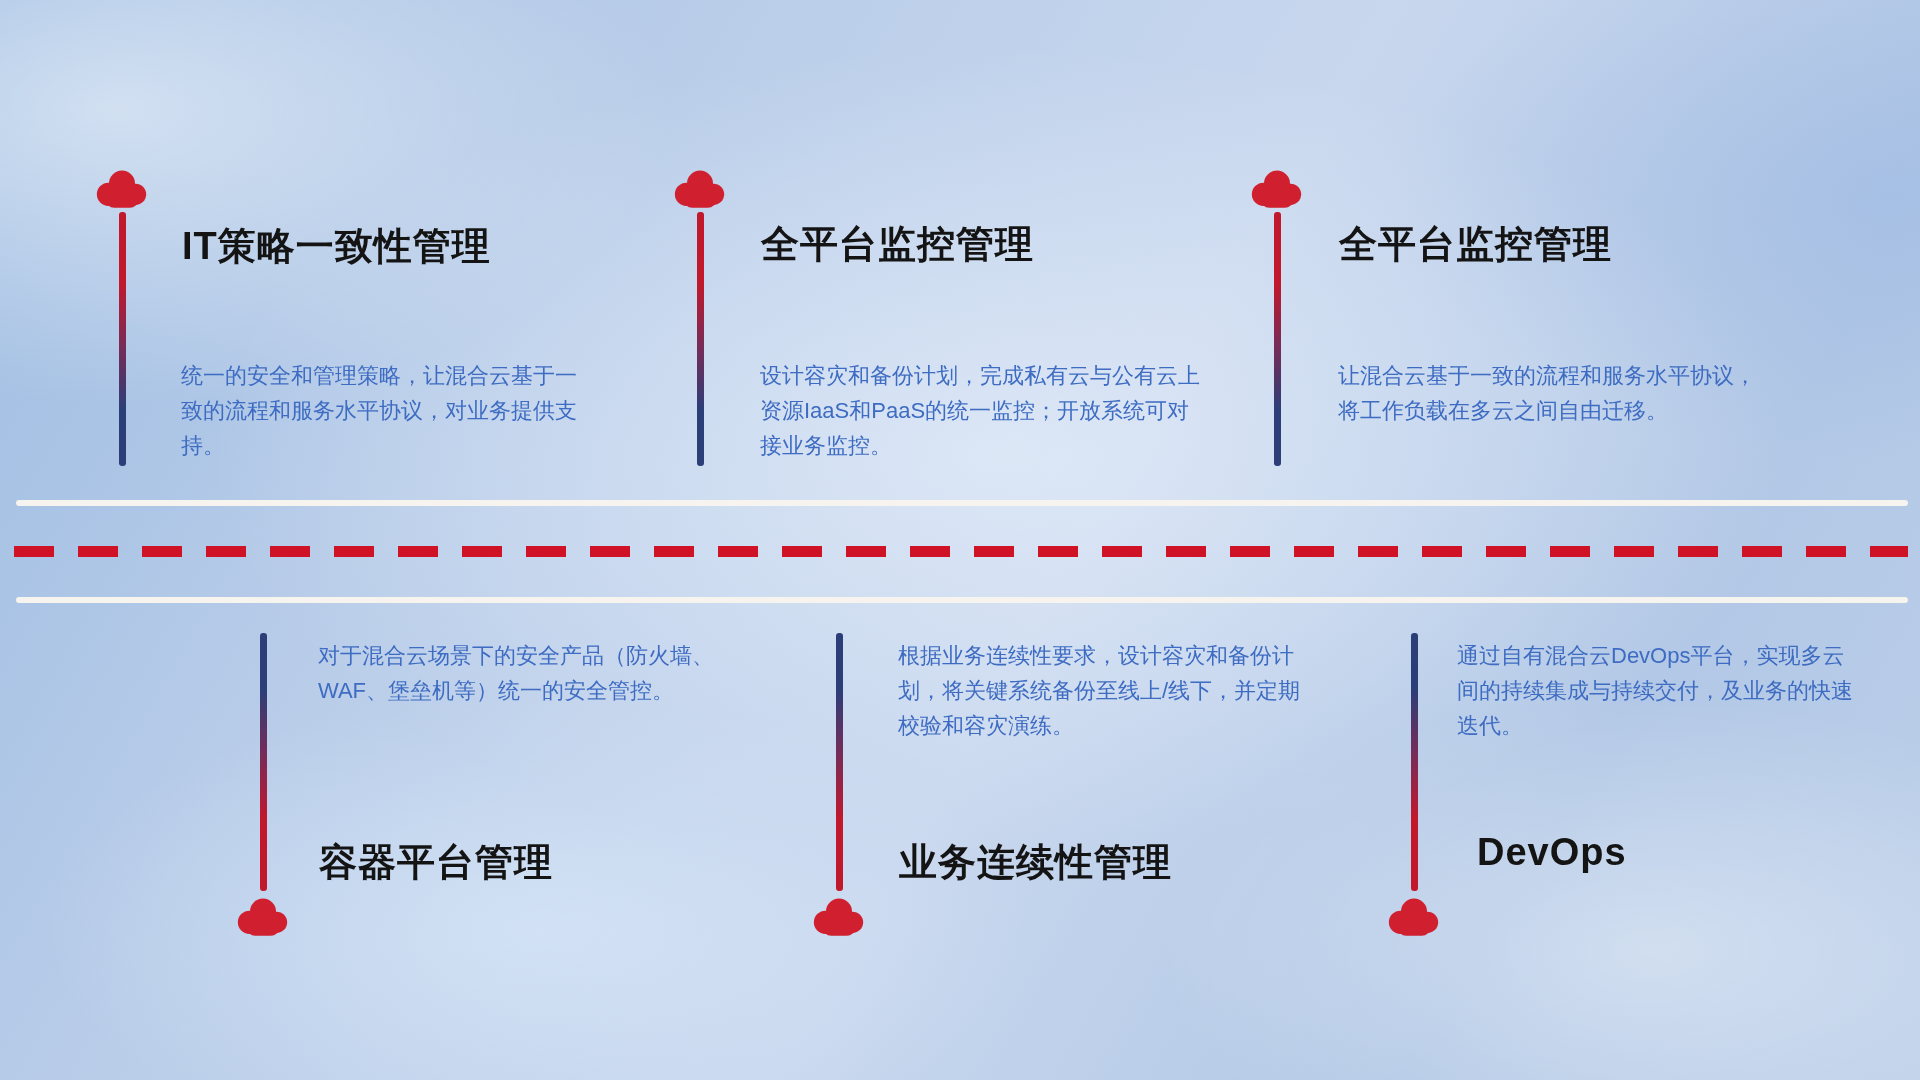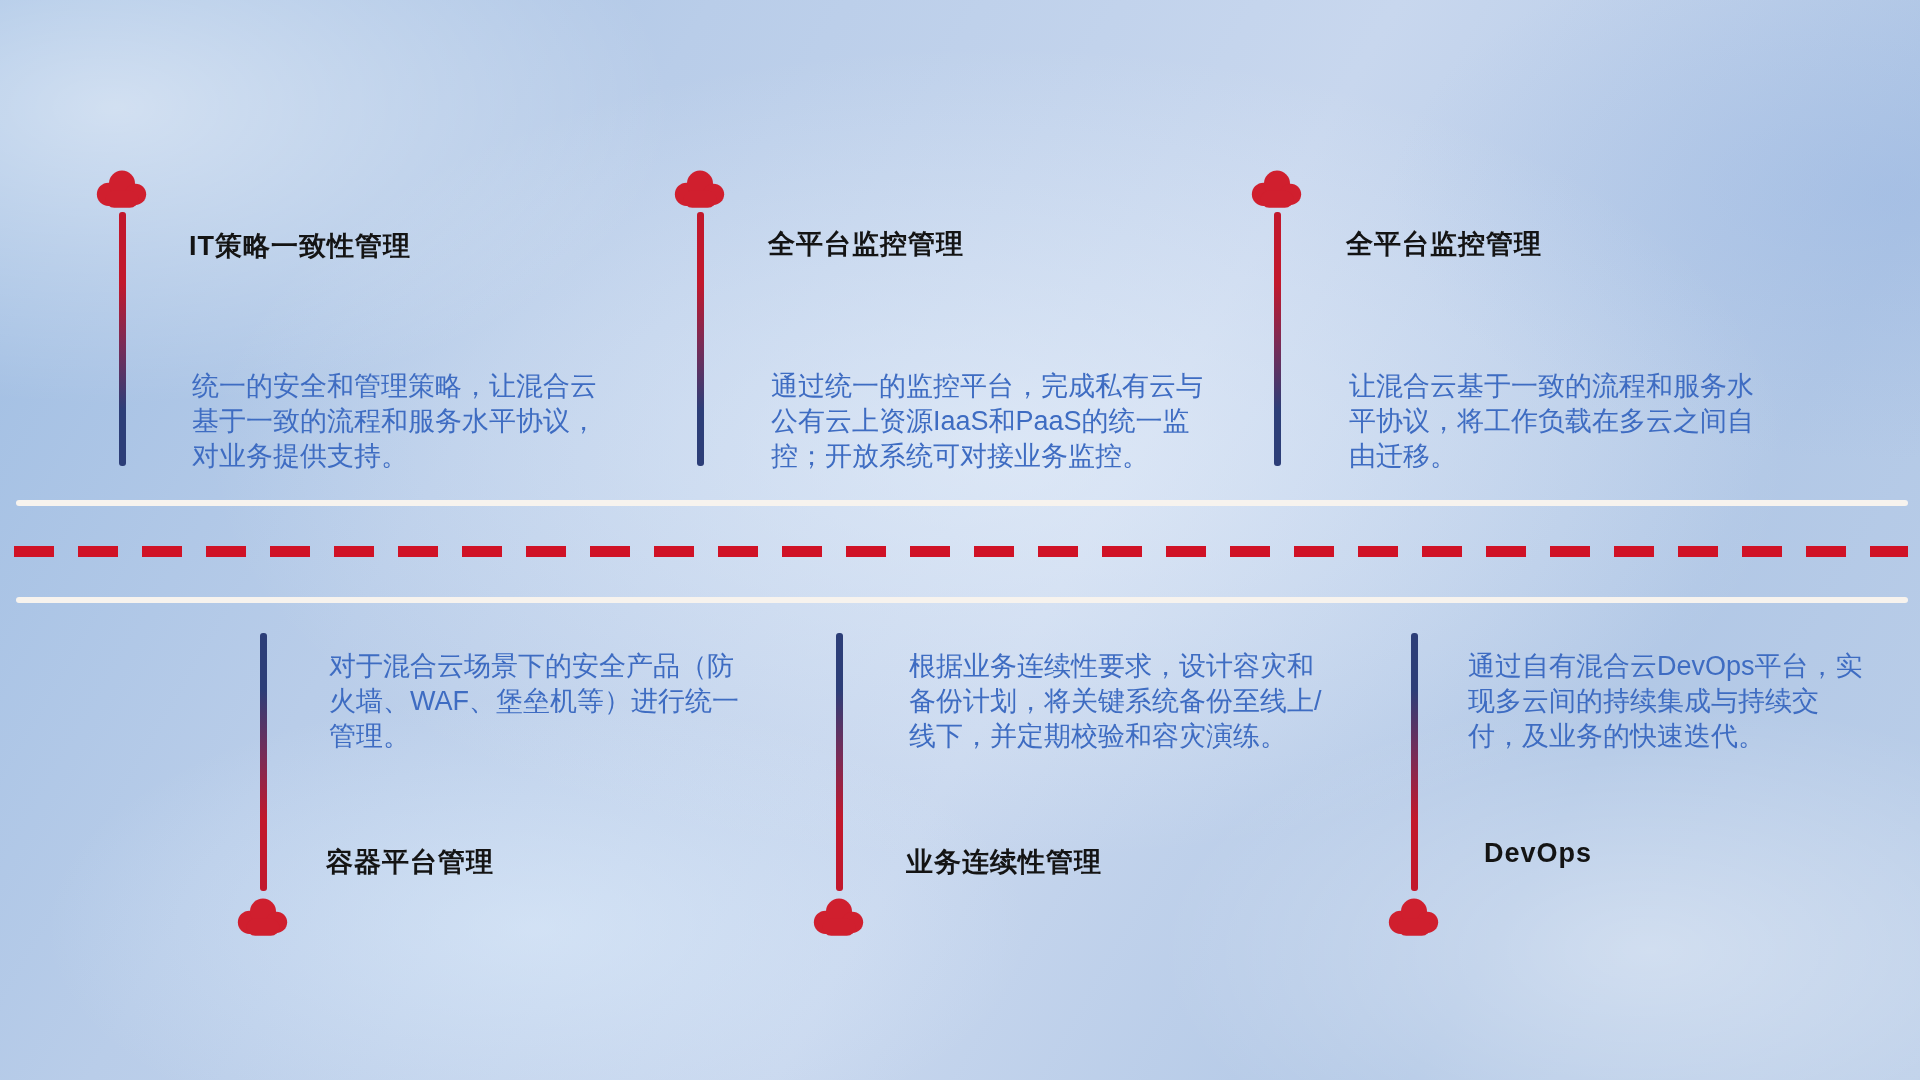--- a/index.html
+++ b/index.html
@@ -74,32 +74,32 @@
     background: linear-gradient(0deg,
       var(--line-red, #c2182c) 0%,
       var(--line-red, #c2182c) 28%,
       #7a2b56 52%,
       var(--line-navy, #2c3e78) 78%,
       var(--line-navy, #2c3e78) 100%);
   }
 
   .title {
     position: absolute;
-    margin: 8px;
-    font-size: 27px;
+    margin: 1px;
+    font-size: 38px;
     font-weight: 700;
     letter-spacing: 1px;
     color: var(--title-color, #141414);
     white-space: nowrap;
   }
 
   .desc {
     position: absolute;
-    margin: 11px;
-    font-size: 27px;
+    margin: 0;
+    font-size: 22px;
     line-height: 35px;
     color: var(--desc-color, #3e6cc2);
   }
 
   .defs-hidden {
     position: absolute;
     width: 0;
     height: 0;
     overflow: hidden;
   }
@@ -132,35 +132,35 @@
     <h2 class="title" style="left:181px; top:220px">IT策略一致性管理</h2>
     <p class="desc" style="left:181px; top:358px; width:412px">统一的安全和管理策略，让混合云基于一致的流程和服务水平协议，对业务提供支持。</p>
   </div>
 
   <div>
     <svg class="cloud" style="left:671px; top:168px">
         <use href="#cloudShape"></use>
       </svg>
     <div class="vline down" style="left:697px; top:212px; height:254px"></div>
     <h2 class="title" style="left:760px; top:218px">全平台监控管理</h2>
-    <p class="desc" style="left:760px; top:358px; width:450px">通过统一的监控平台，完成私有云与公有云上资源IaaS和PaaS的统一监控；开放系统可对接业务监控。</p>
+    <p class="desc" style="left:760px; top:358px; width:450px">设计容灾和备份计划，完成私有云与公有云上资源IaaS和PaaS的统一监控；开放系统可对接业务监控。</p>
   </div>
 
   <div>
     <svg class="cloud" style="left:1248px; top:168px">
         <use href="#cloudShape"></use>
       </svg>
     <div class="vline down" style="left:1274px; top:212px; height:254px"></div>
     <h2 class="title" style="left:1338px; top:218px">全平台监控管理</h2>
     <p class="desc" style="left:1338px; top:358px; width:420px">让混合云基于一致的流程和服务水平协议，将工作负载在多云之间自由迁移。</p>
   </div>
 
   <div>
     <div class="vline up" style="left:260px; top:633px; height:258px"></div>
-    <p class="desc" style="left:318px; top:638px; width:420px">对于混合云场景下的安全产品（防火墙、WAF、堡垒机等）进行统一管理。</p>
+    <p class="desc" style="left:318px; top:638px; width:420px">对于混合云场景下的安全产品（防火墙、WAF、堡垒机等）统一的安全管控。</p>
     <h2 class="title" style="left:318px; top:836px">容器平台管理</h2>
     <svg class="cloud" style="left:234px; top:896px">
         <use href="#cloudShape"></use>
       </svg>
   </div>
 
   <div>
     <div class="vline up" style="left:836px; top:633px; height:258px"></div>
     <p class="desc" style="left:898px; top:638px; width:420px">根据业务连续性要求，设计容灾和备份计划，将关键系统备份至线上/线下，并定期校验和容灾演练。</p>
     <h2 class="title" style="left:898px; top:836px">业务连续性管理</h2>

